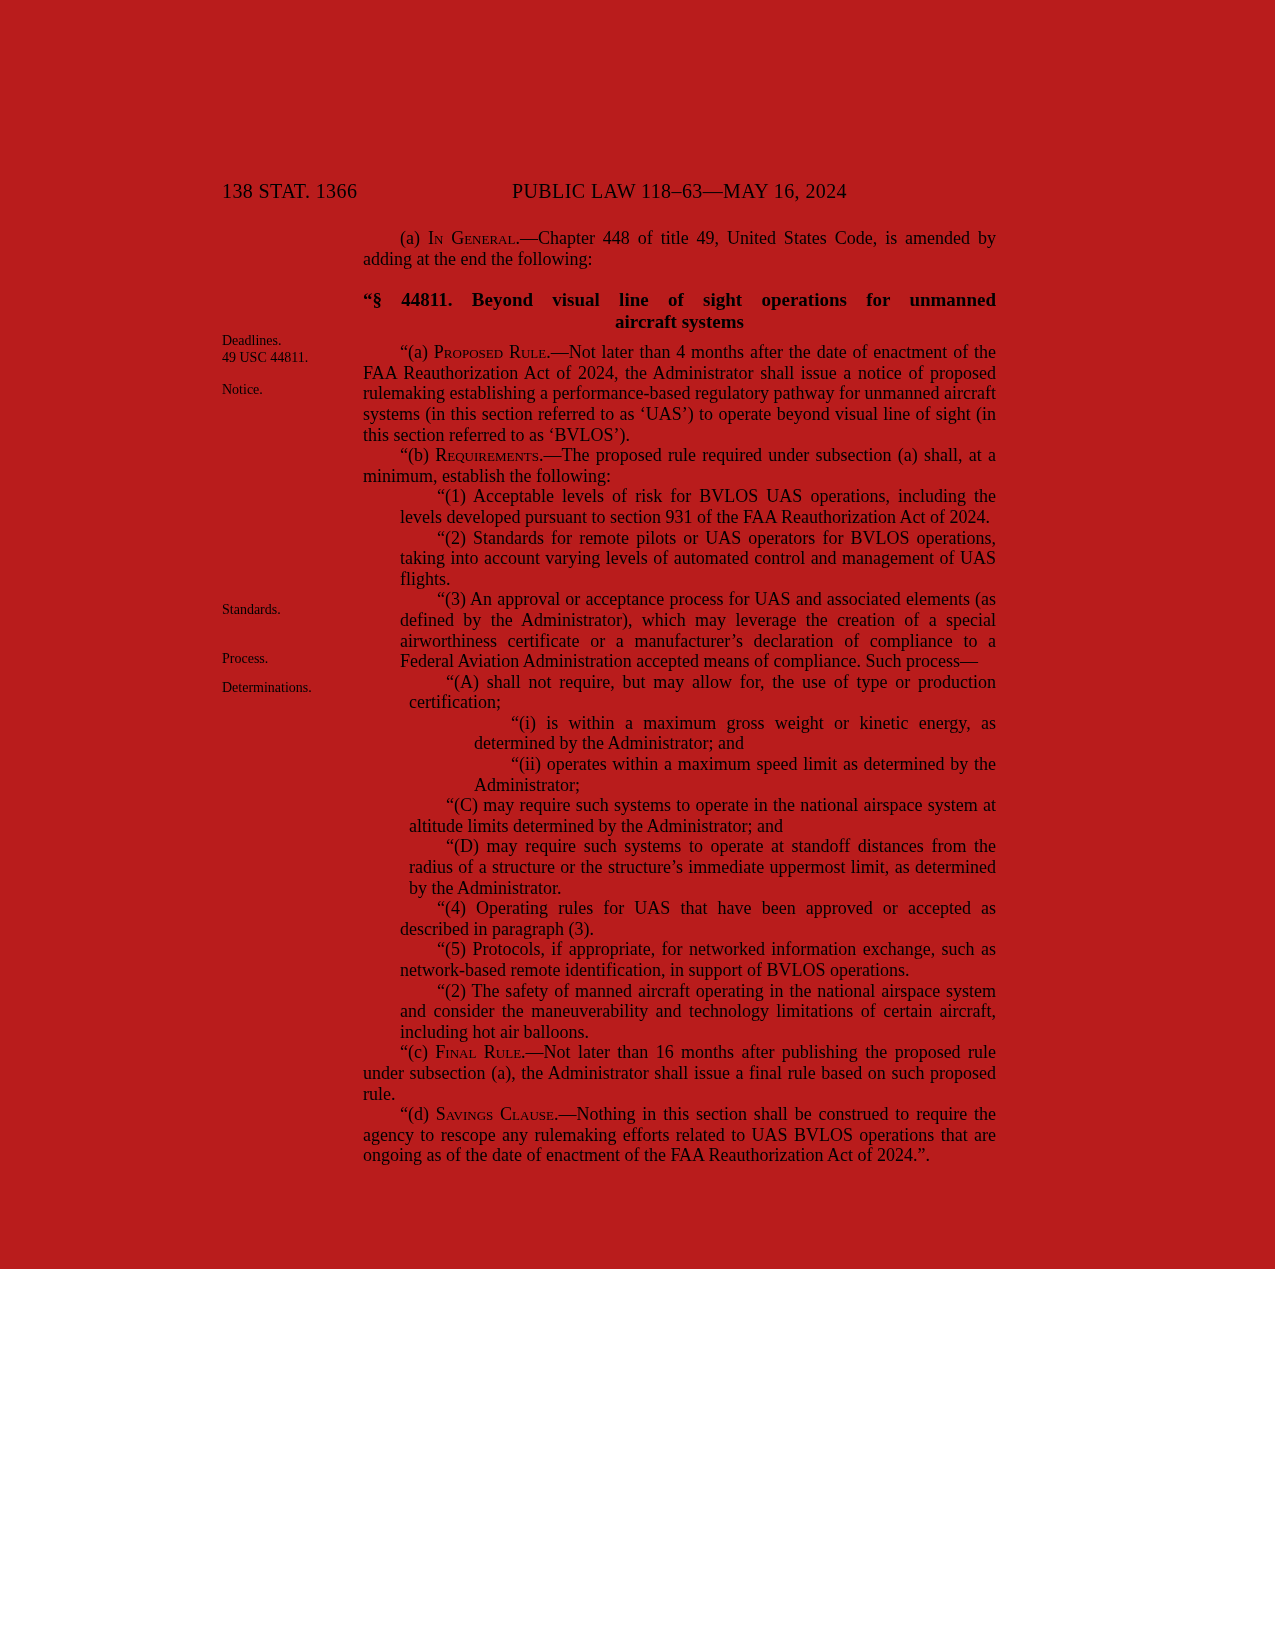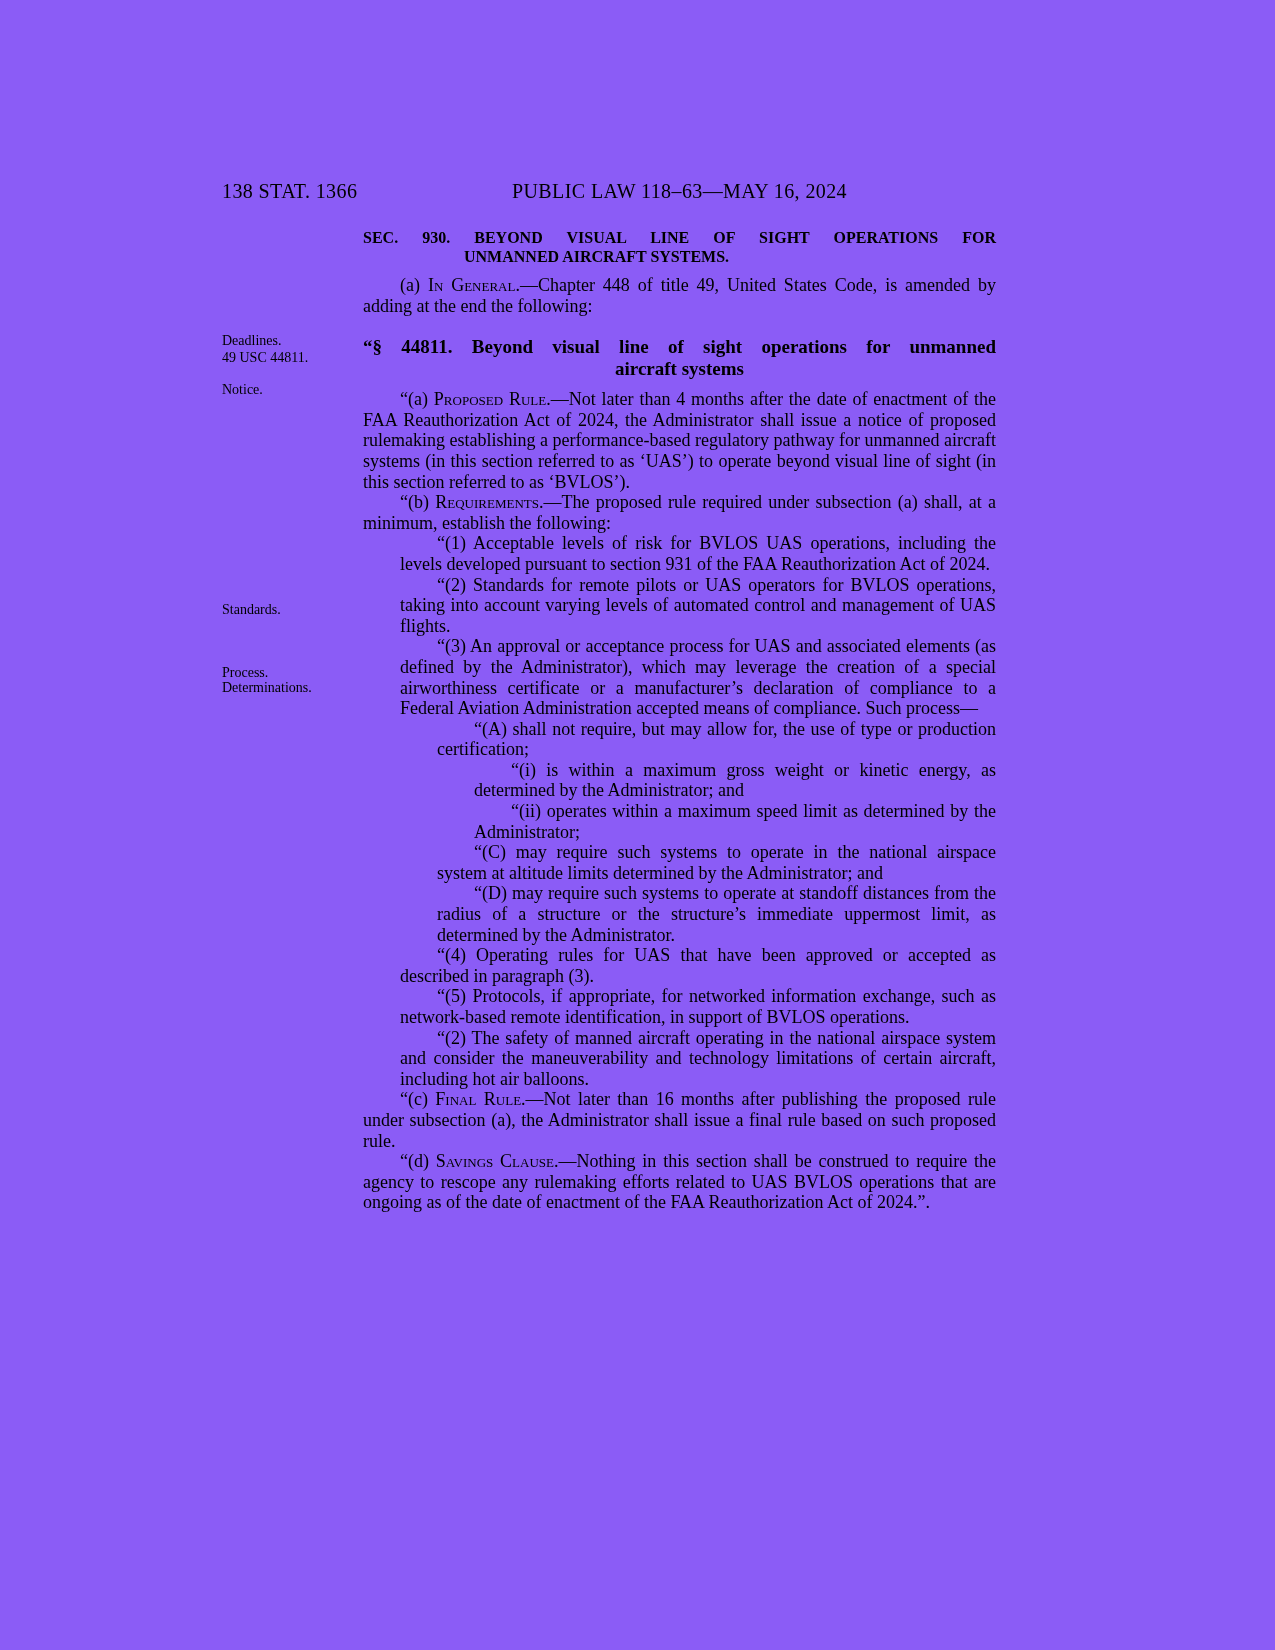--- a/index.html
+++ b/index.html
@@ -1,21 +1,21 @@
 <!DOCTYPE html>
 <html><head>
 <meta charset="utf-8">
 <style>
   * { margin: 0; padding: 0; box-sizing: border-box; }
   html, body { background: #ffffff; }
   .page {
     position: relative;
     width: 1275px;
-    height: 1650px;
-    background: #8b5cf6;
+    height: 1269px;
+    background: #b91c1c;
     color: #000000;
     font-family: "Liberation Serif", "DejaVu Serif", serif;
     overflow: hidden;
   }
   .header-stat {
     position: absolute;
     left: 222px;
     top: 180px;
     font-size: 20px;
     letter-spacing: 0.4px;
@@ -60,45 +60,41 @@
     font-size: 19px;
     line-height: 22px;
     margin-top: 20px;
     margin-bottom: 9px;
   }
   .h44811 .line1 { display: block; text-align: justify; text-align-last: justify; }
   .h44811 .line2 { display: block; text-align: center; }
   .para { text-align: justify; }
   .p0 { text-indent: 37px; }
   .p1 { margin-left: 37px; text-indent: 37px; }
-  .p2 { margin-left: 74px; text-indent: 37px; }
+  .p2 { margin-left: 46px; text-indent: 37px; }
   .p3 { margin-left: 111px; text-indent: 37px; }
   .sc { font-variant: small-caps; }
 </style>
 </head>
 <body>
 
 <div class="page">
 
   <div class="header-stat">138 STAT. 1366</div>
   <div class="header-law">PUBLIC LAW 118–63—MAY 16, 2024</div>
 
   <div class="note" style="top:332px">Deadlines.</div>
   <div class="note" style="top:349px">49 USC 44811.</div>
   <div class="note" style="top:381px">Notice.</div>
   <div class="note" style="top:601px">Standards.</div>
-  <div class="note" style="top:664px">Process.</div>
+  <div class="note" style="top:650px">Process.</div>
   <div class="note" style="top:679px">Determinations.</div>
 
   <div class="main">
 
-    <div class="sec930">
-      <span class="line1">SEC. 930. BEYOND VISUAL LINE OF SIGHT OPERATIONS FOR</span>
-      <span class="line2">UNMANNED AIRCRAFT SYSTEMS.</span>
-    </div>
 
     <p class="para p0"><span>(a) </span><span class="sc">In General</span><span>.—Chapter 448 of title 49, United States Code, is amended by adding at the end the following:</span></p>
 
     <div class="h44811">
       <span class="line1">“§ 44811. Beyond visual line of sight operations for unmanned</span>
       <span class="line2">aircraft systems</span>
     </div>
 
     <p class="para p0"><span>“(a) </span><span class="sc">Proposed Rule</span><span>.—Not later than 4 months after the date of enactment of the FAA Reauthorization Act of 2024, the Administrator shall issue a notice of proposed rulemaking establishing a performance-based regulatory pathway for unmanned aircraft systems (in this section referred to as ‘UAS’) to operate beyond visual line of sight (in this section referred to as ‘BVLOS’).</span></p>
 

